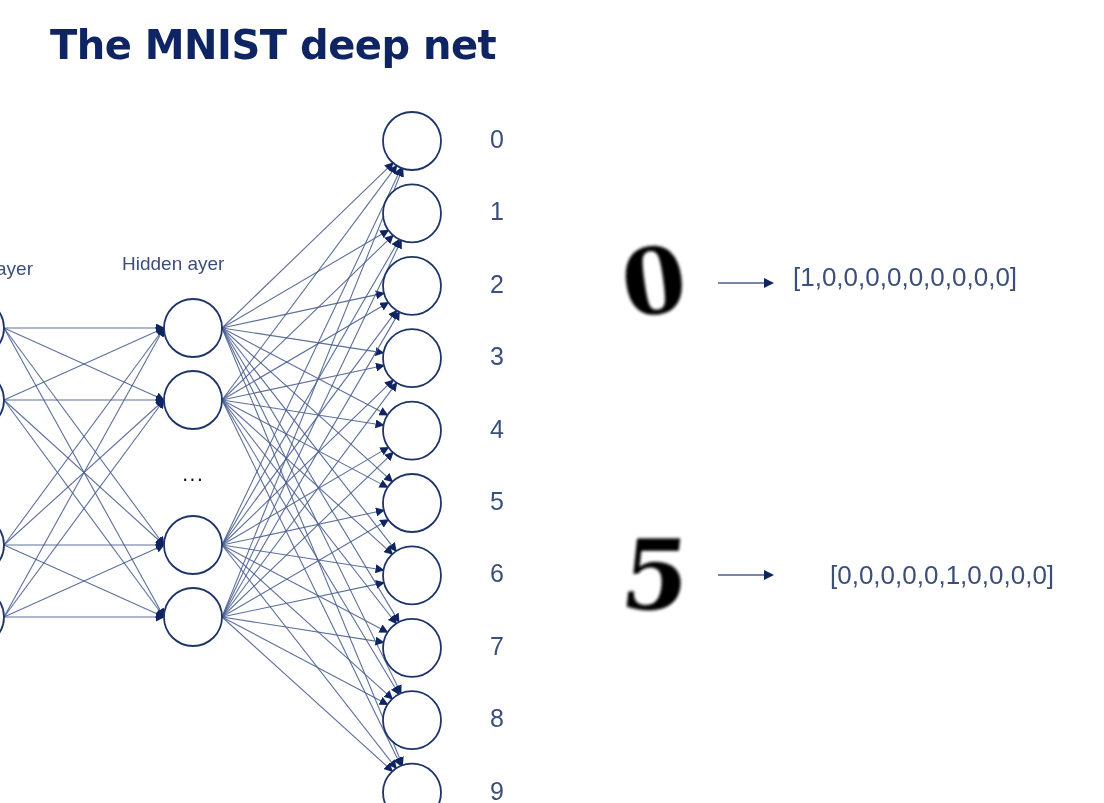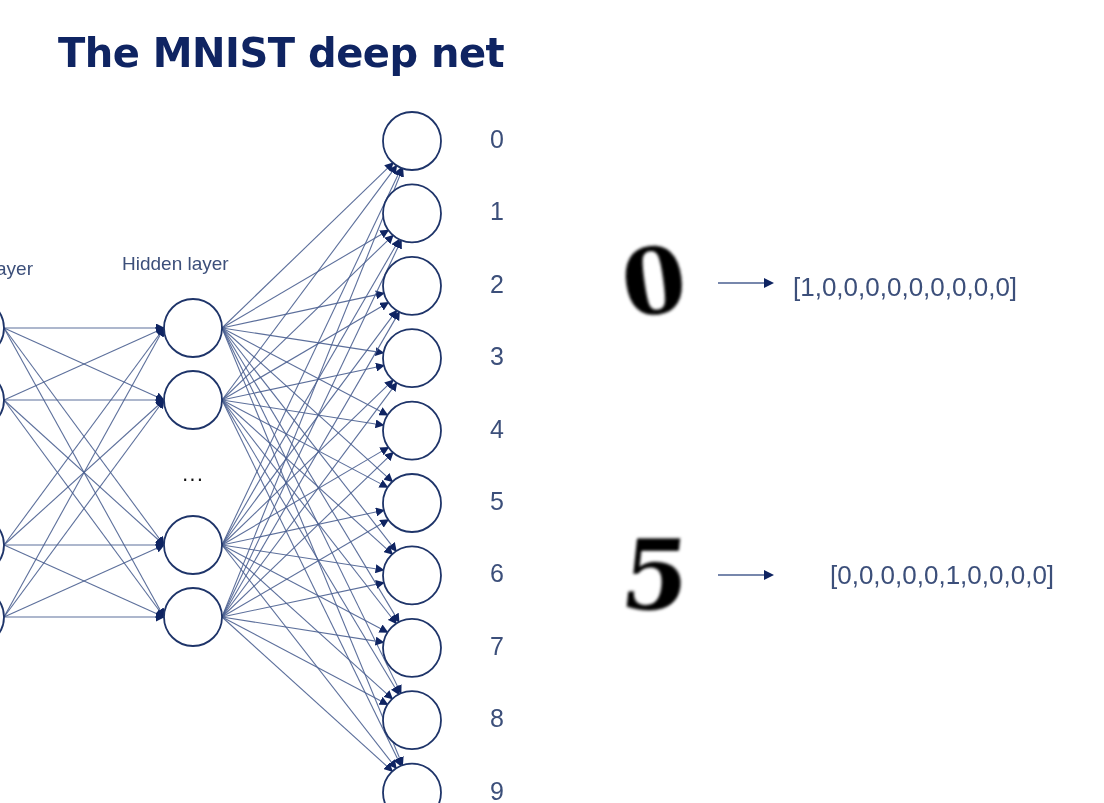--- a/index.html
+++ b/index.html
@@ -1,20 +1,20 @@
 <!DOCTYPE html>
 <html><head>
 <meta charset="utf-8">
 <style>
   html, body { margin: 0; padding: 0; background: #ffffff; }
   body { width: 1104px; height: 803px; position: relative; overflow: hidden; font-family: "Liberation Sans", sans-serif; }
   .title {
     position: absolute; left: 42px; top: 14px;
     font-family: "DejaVu Sans", sans-serif; font-weight: bold;
-    font-size: 40px; color: #0f2462; letter-spacing: -0.5px; margin: 16px;
+    font-size: 40px; color: #0f2462; letter-spacing: -0.5px; margin: 8px;
   }
   #net { position: absolute; left: 0; top: 0; }
   .layer-label {
     position: absolute; font-family: "Liberation Sans", sans-serif;
     font-size: 19px; color: #3c4f7a; white-space: nowrap;
   }
   .digit-label {
     position: absolute; font-family: "Liberation Sans", sans-serif;
     font-size: 25px; color: #3c4f7a; width: 30px; text-align: center;
   }
@@ -117,41 +117,41 @@
       <circle cx="412" cy="430.6" r="29" fill="#ffffff" stroke="#1e3469" stroke-width="1.8"></circle>
       <circle cx="412" cy="503" r="29" fill="#ffffff" stroke="#1e3469" stroke-width="1.8"></circle>
       <circle cx="412" cy="575.4000000000001" r="29" fill="#ffffff" stroke="#1e3469" stroke-width="1.8"></circle>
       <circle cx="412" cy="647.8000000000001" r="29" fill="#ffffff" stroke="#1e3469" stroke-width="1.8"></circle>
       <circle cx="412" cy="720.2" r="29" fill="#ffffff" stroke="#1e3469" stroke-width="1.8"></circle>
       <circle cx="412" cy="792.6" r="29" fill="#ffffff" stroke="#1e3469" stroke-width="1.8"></circle>
     </g>
 </svg>
 
 <div class="layer-label" style="left:-4px; top:258px;">ayer</div>
-<div class="layer-label" style="left:122px; top:253px;">Hidden layer</div>
+<div class="layer-label" style="left:122px; top:253px;">Hidden ayer</div>
 <div class="ellipsis">...</div>
 
 <div id="digit-labels">
     <div class="digit-label" style="left: 482px; top: 125px;">0</div>
     <div class="digit-label" style="left: 482px; top: 197.4px;">1</div>
     <div class="digit-label" style="left: 482px; top: 269.8px;">2</div>
     <div class="digit-label" style="left: 482px; top: 342.2px;">3</div>
     <div class="digit-label" style="left: 482px; top: 414.6px;">4</div>
     <div class="digit-label" style="left: 482px; top: 487px;">5</div>
     <div class="digit-label" style="left: 482px; top: 559.4px;">6</div>
     <div class="digit-label" style="left: 482px; top: 631.8px;">7</div>
     <div class="digit-label" style="left: 482px; top: 704.2px;">8</div>
     <div class="digit-label" style="left: 482px; top: 776.6px;">9</div>
   </div>
 
 <div class="example-digit" style="left:622px; top:228px; font-size:92px; transform: rotate(-8deg);">0</div>
 <svg class="map-arrow" style="left:716px; top:276px;" width="60" height="14">
   <line x1="2" y1="7" x2="50" y2="7" stroke="#4a5f90" stroke-width="1.5"></line>
   <path d="M48,2 L58,7 L48,12 Z" fill="#0f2462"></path>
 </svg>
-<div class="example-vector" style="left:793px; top:272px;">[1,0,0,0,0,0,0,0,0,0]</div>
+<div class="example-vector" style="left:793px; top:262px;">[1,0,0,0,0,0,0,0,0,0]</div>
 
 <div class="example-digit" style="left:622px; top:520px; font-size:96px; transform: skewX(-6deg);">5</div>
 <svg class="map-arrow" style="left:716px; top:568px;" width="60" height="14">
   <line x1="2" y1="7" x2="50" y2="7" stroke="#4a5f90" stroke-width="1.5"></line>
   <path d="M48,2 L58,7 L48,12 Z" fill="#0f2462"></path>
 </svg>
 <div class="example-vector" style="left:830px; top:560px;">[0,0,0,0,0,1,0,0,0,0]</div>
 
 </body></html>

